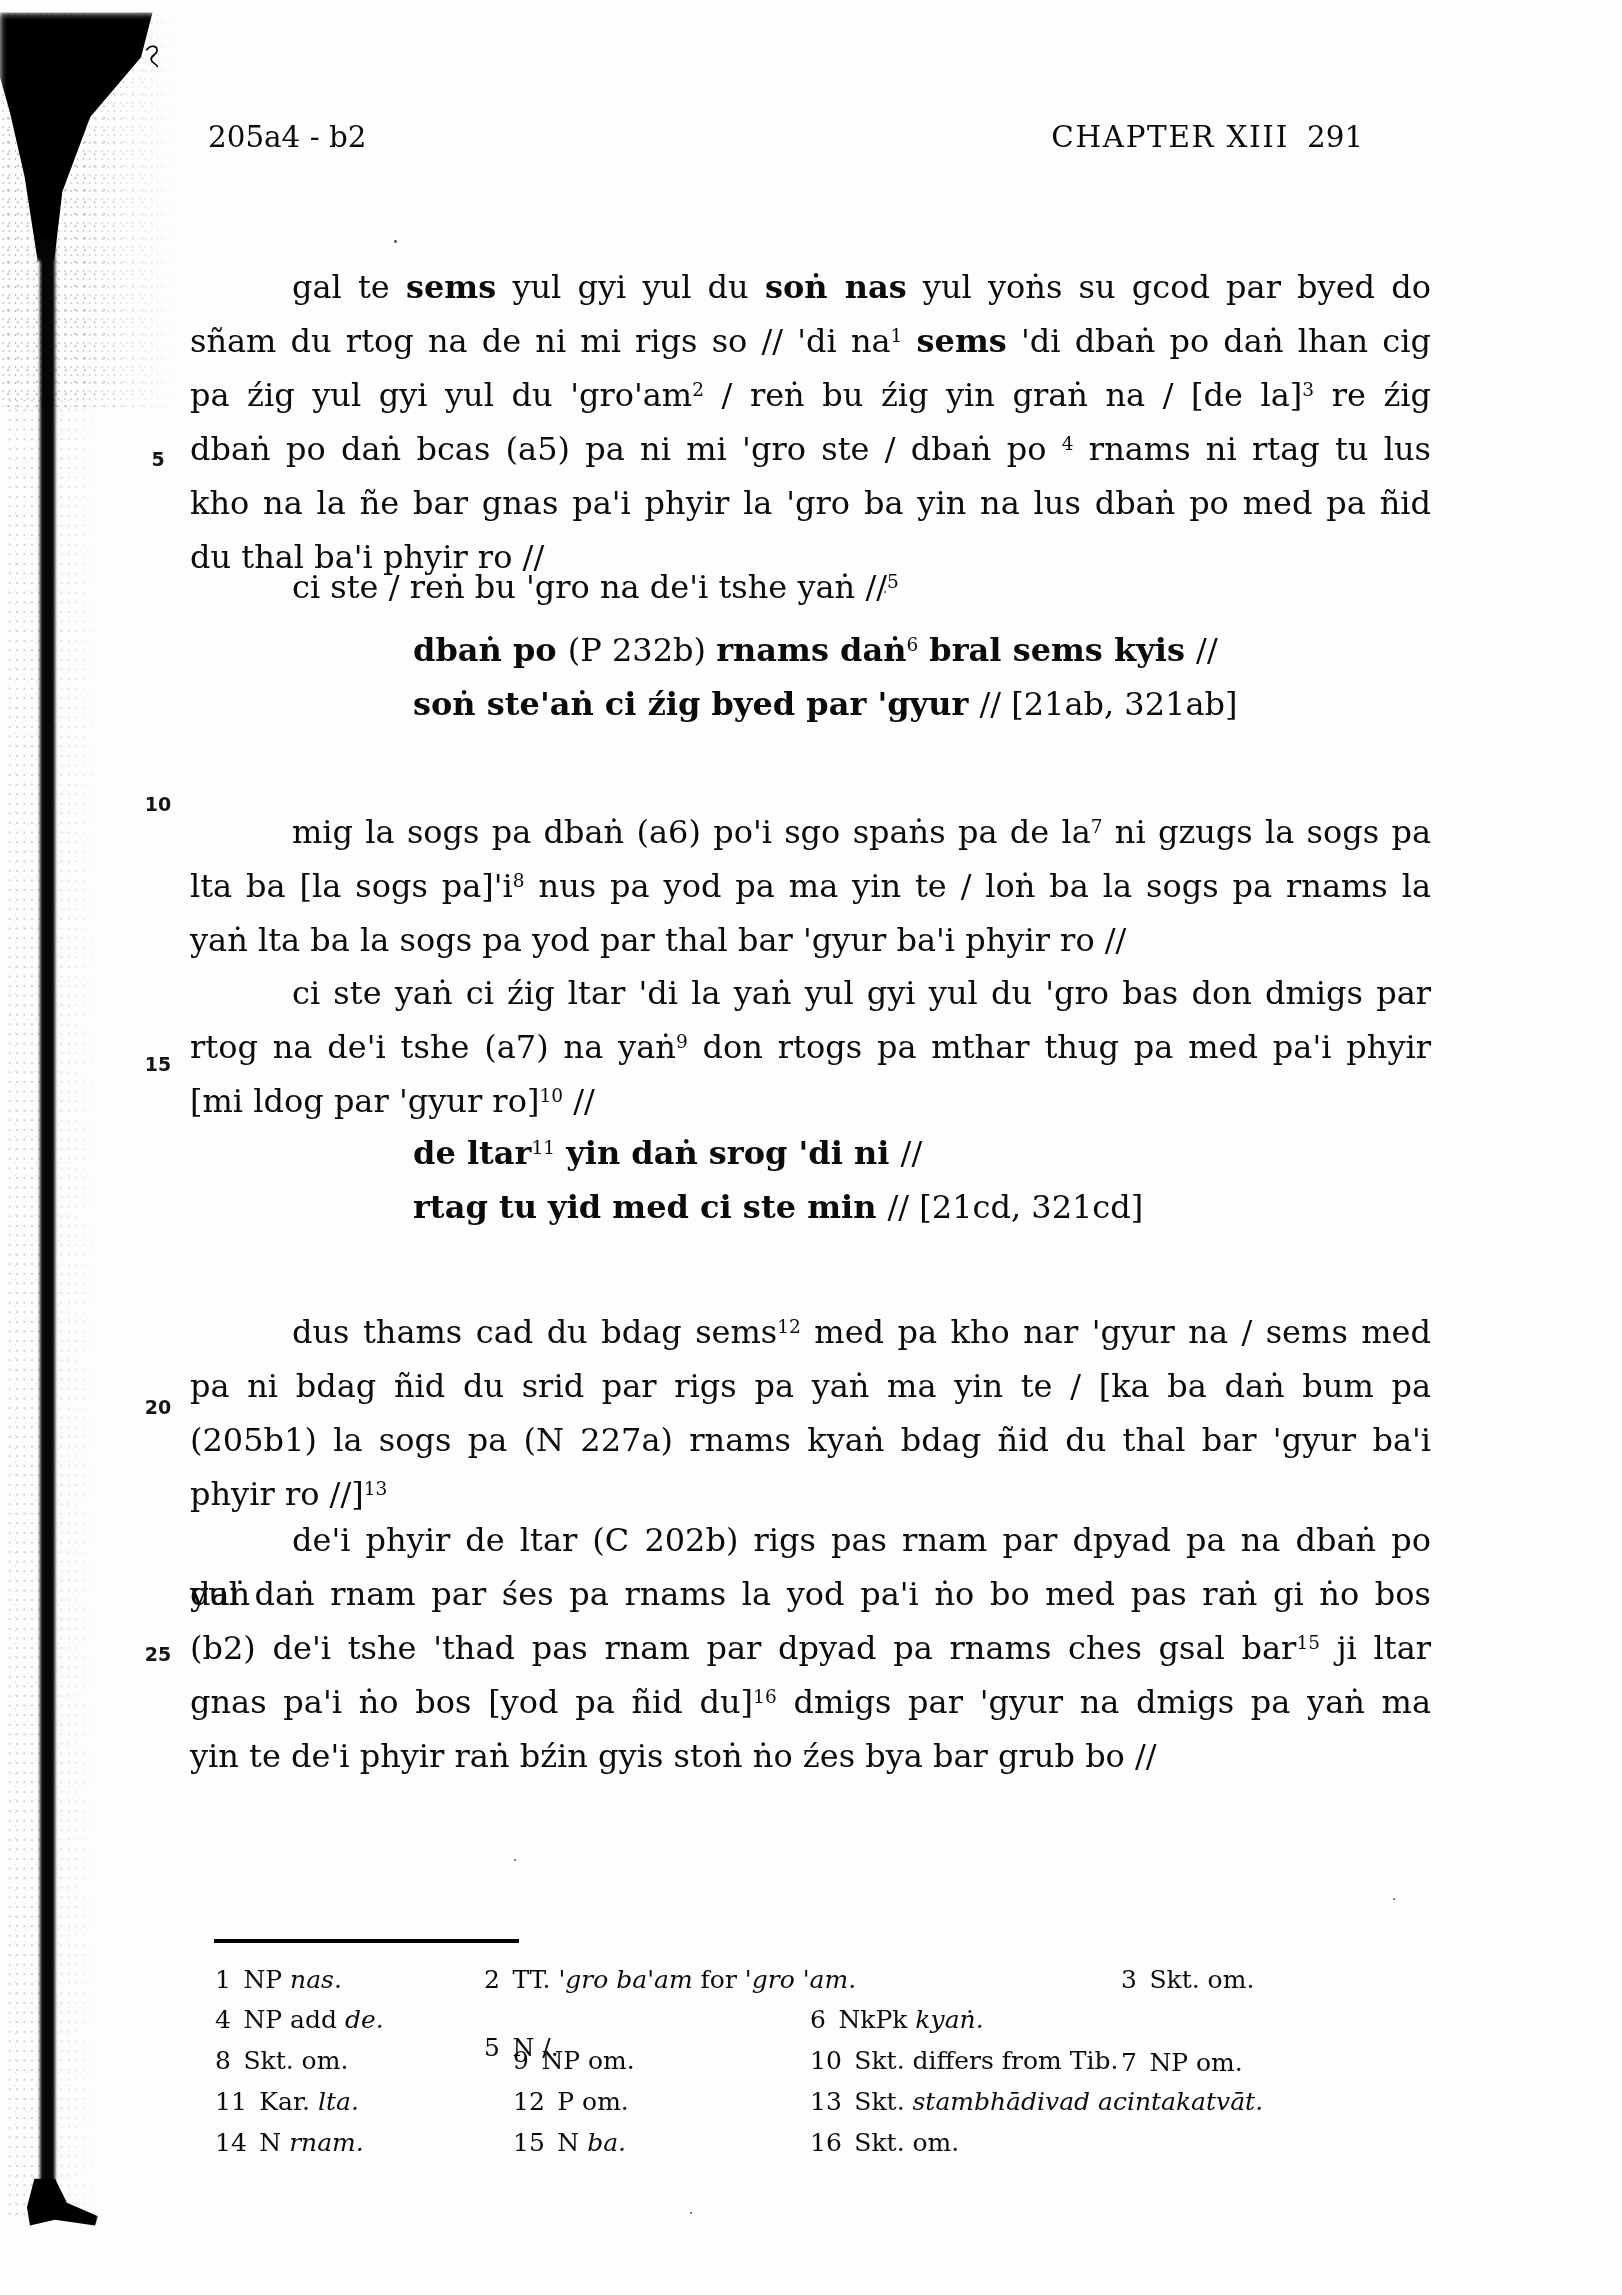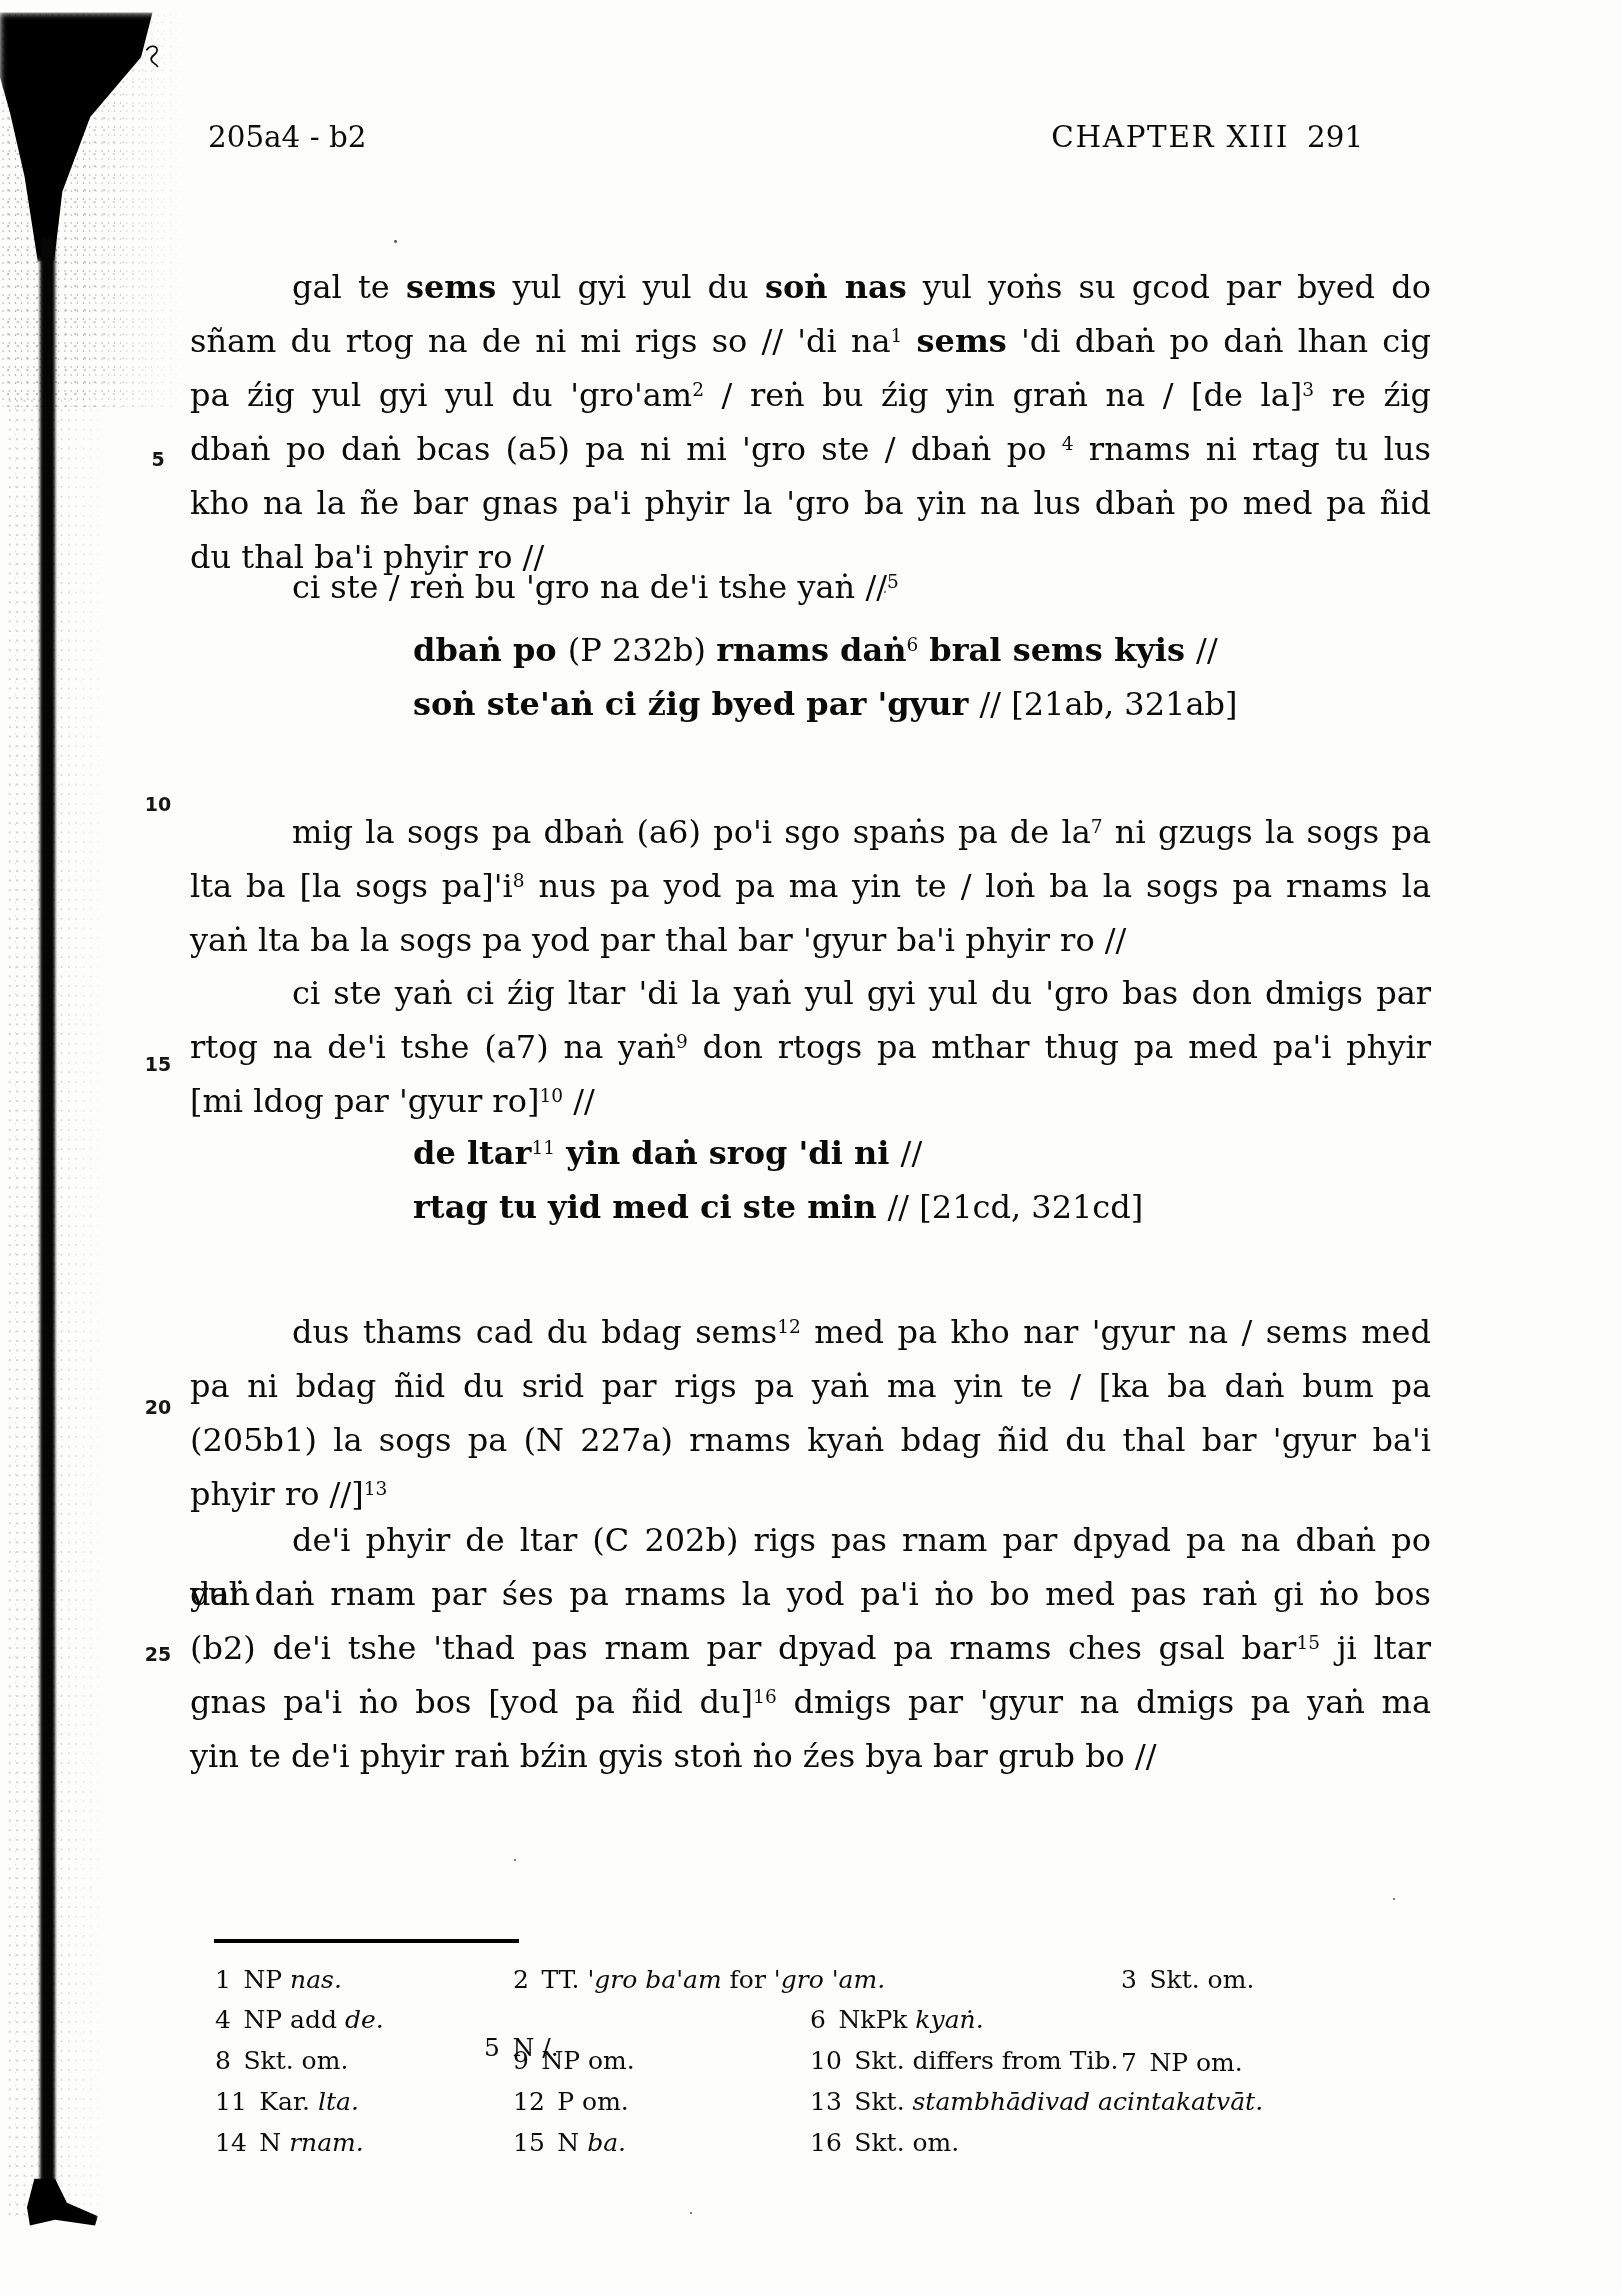--- a/index.html
+++ b/index.html
@@ -141,21 +141,21 @@
         <div class="line justify"><span>yul daṅ rnam par śes pa rnams la yod pa'i ṅo bo med pas raṅ gi ṅo bos</span></div>
         <div class="line justify"><span>(b2) de'i tshe 'thad pas rnam par dpyad pa rnams ches gsal bar</span><sup>15</sup><span> ji ltar</span></div>
         <div class="line justify"><span>gnas pa'i ṅo bos [yod pa ñid du]</span><sup>16</sup><span> dmigs par 'gyur na dmigs pa yaṅ ma</span></div>
         <div class="line"><span>yin te de'i phyir raṅ bźin gyis stoṅ ṅo źes bya bar grub bo //</span></div>
       </div>
     </div>
 
   <div class="fn-rule"></div>
   <div>
       <div class="fnote" style="top: 1963px; left: 215px;"><span class="fn-num">1</span><span>NP </span><span style="font-style: italic;">nas.</span></div>
-      <div class="fnote" style="top: 1963px; left: 513px; text-align: right;"><span class="fn-num">2</span><span>TT. </span><span style="font-style: italic;">'gro ba'am</span><span> for </span><span style="font-style: italic;">'gro 'am.</span></div>
+      <div class="fnote" style="top: 1963px; left: 484px; text-align: right;"><span class="fn-num">2</span><span>TT. </span><span style="font-style: italic;">'gro ba'am</span><span> for </span><span style="font-style: italic;">'gro 'am.</span></div>
       <div class="fnote" style="top: 1963px; left: 1121px;"><span class="fn-num">3</span><span>Skt. om.</span></div>
       <div class="fnote" style="top: 2003px; left: 215px;"><span class="fn-num">4</span><span>NP add </span><span style="font-style: italic;">de.</span></div>
       <div class="fnote" style="top: 2003px; left: 484px; margin-top: 28px;"><span class="fn-num">5</span><span>N /.</span></div>
       <div class="fnote" style="top: 2003px; left: 810px;"><span class="fn-num">6</span><span>NkPk </span><span style="font-style: italic;">kyaṅ.</span></div>
       <div class="fnote" style="top: 2003px; left: 1121px; margin-top: 43px;"><span class="fn-num">7</span><span>NP om.</span></div>
       <div class="fnote" style="top: 2044px; left: 215px;"><span class="fn-num">8</span><span>Skt. om.</span></div>
       <div class="fnote" style="top: 2044px; left: 513px;"><span class="fn-num">9</span><span>NP om.</span></div>
       <div class="fnote" style="top: 2044px; left: 810px;"><span class="fn-num">10</span><span>Skt. differs from Tib.</span></div>
       <div class="fnote" style="top: 2085px; left: 215px;"><span class="fn-num">11</span><span>Kar. </span><span style="font-style: italic;">lta.</span></div>
       <div class="fnote" style="top: 2085px; left: 513px;"><span class="fn-num">12</span><span>P om.</span></div>

